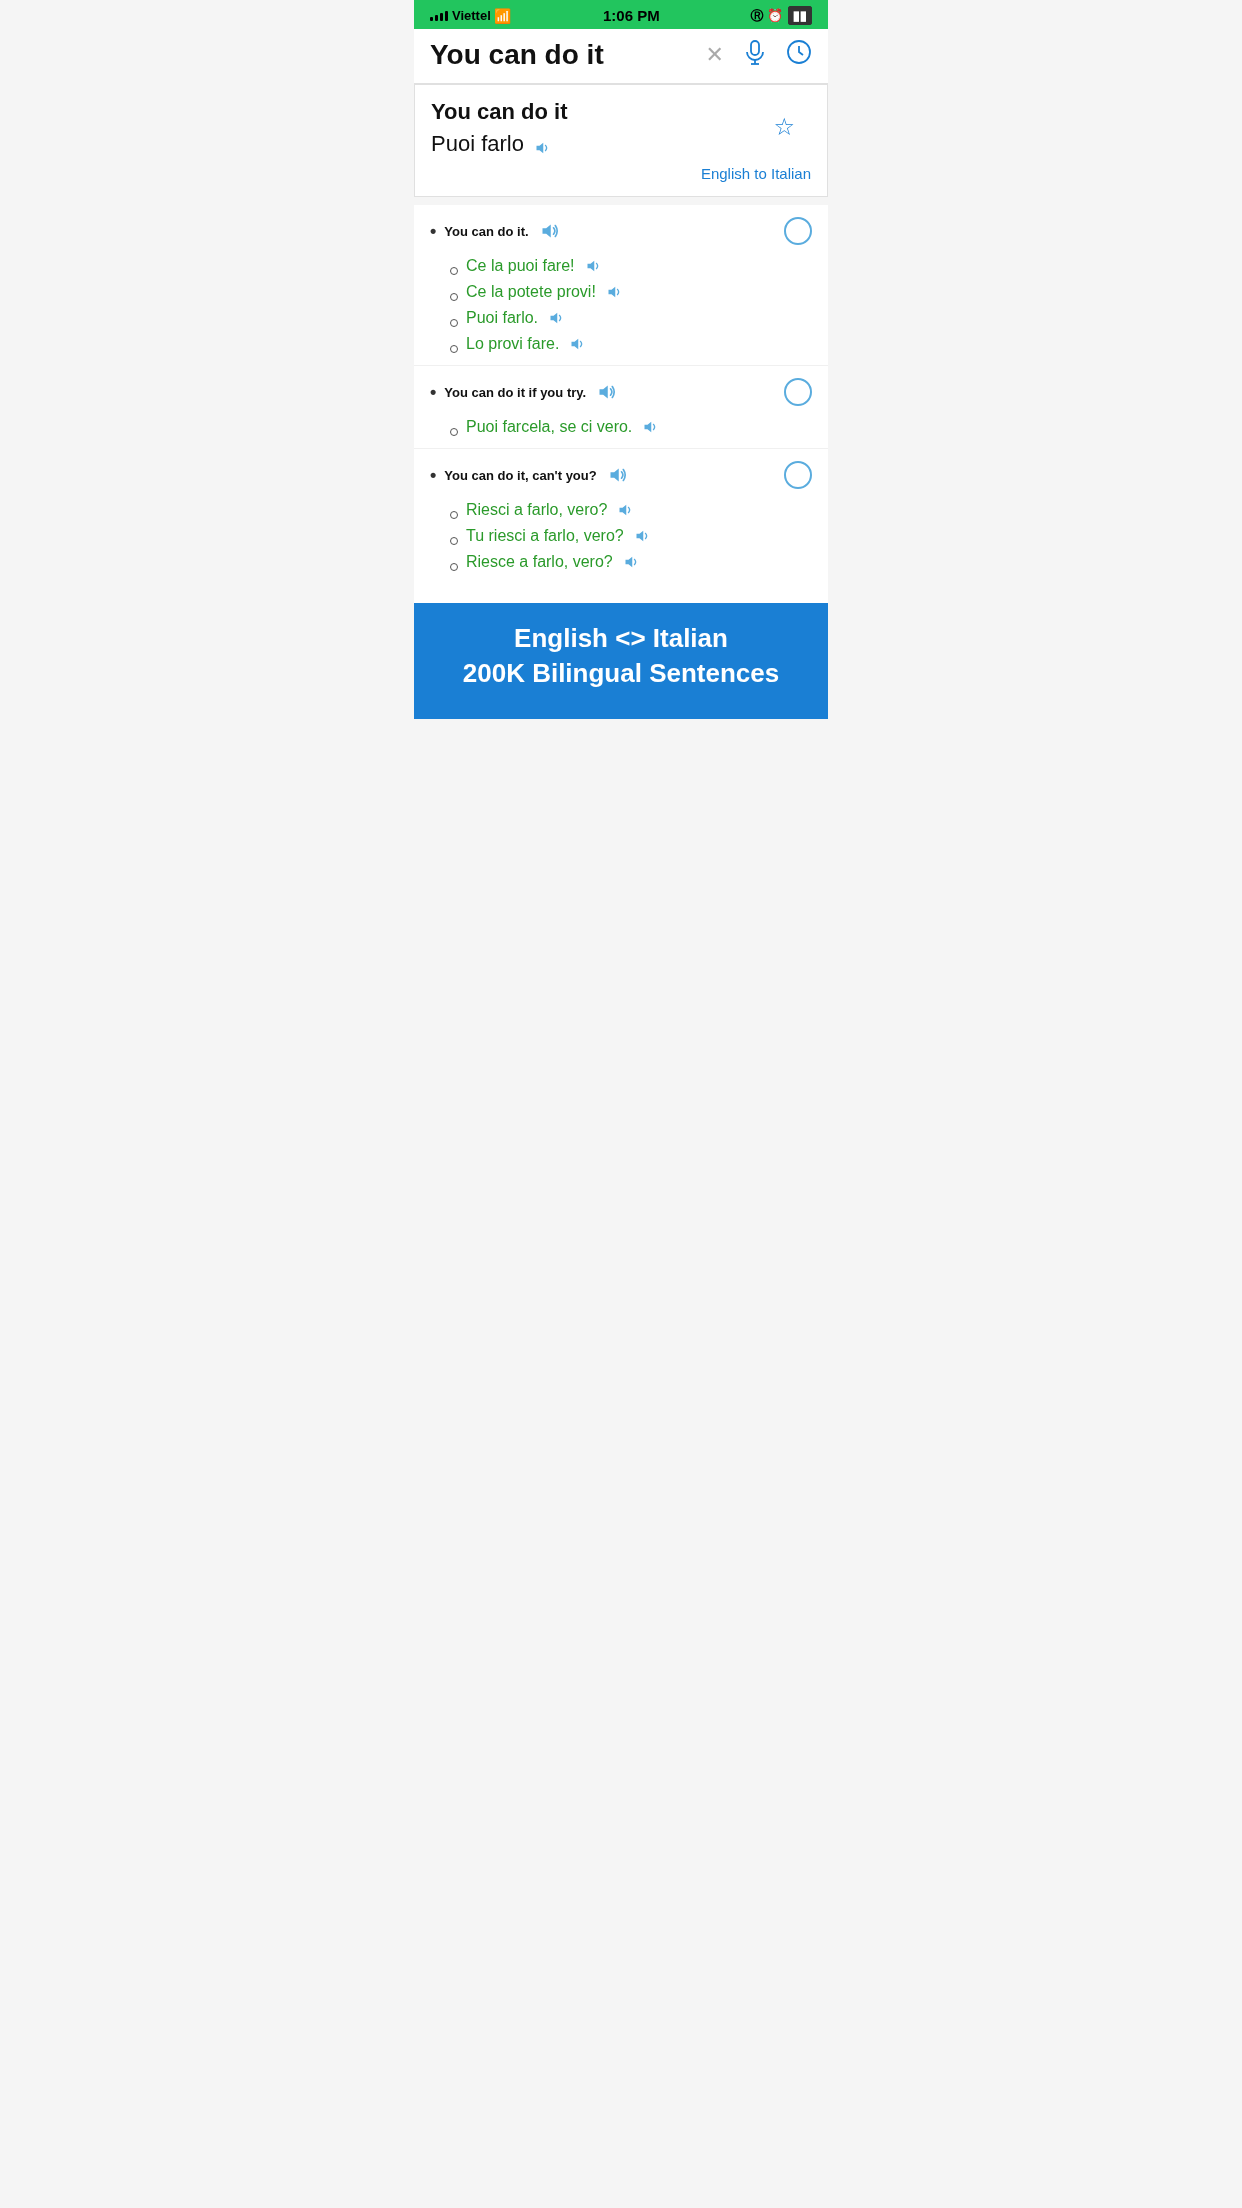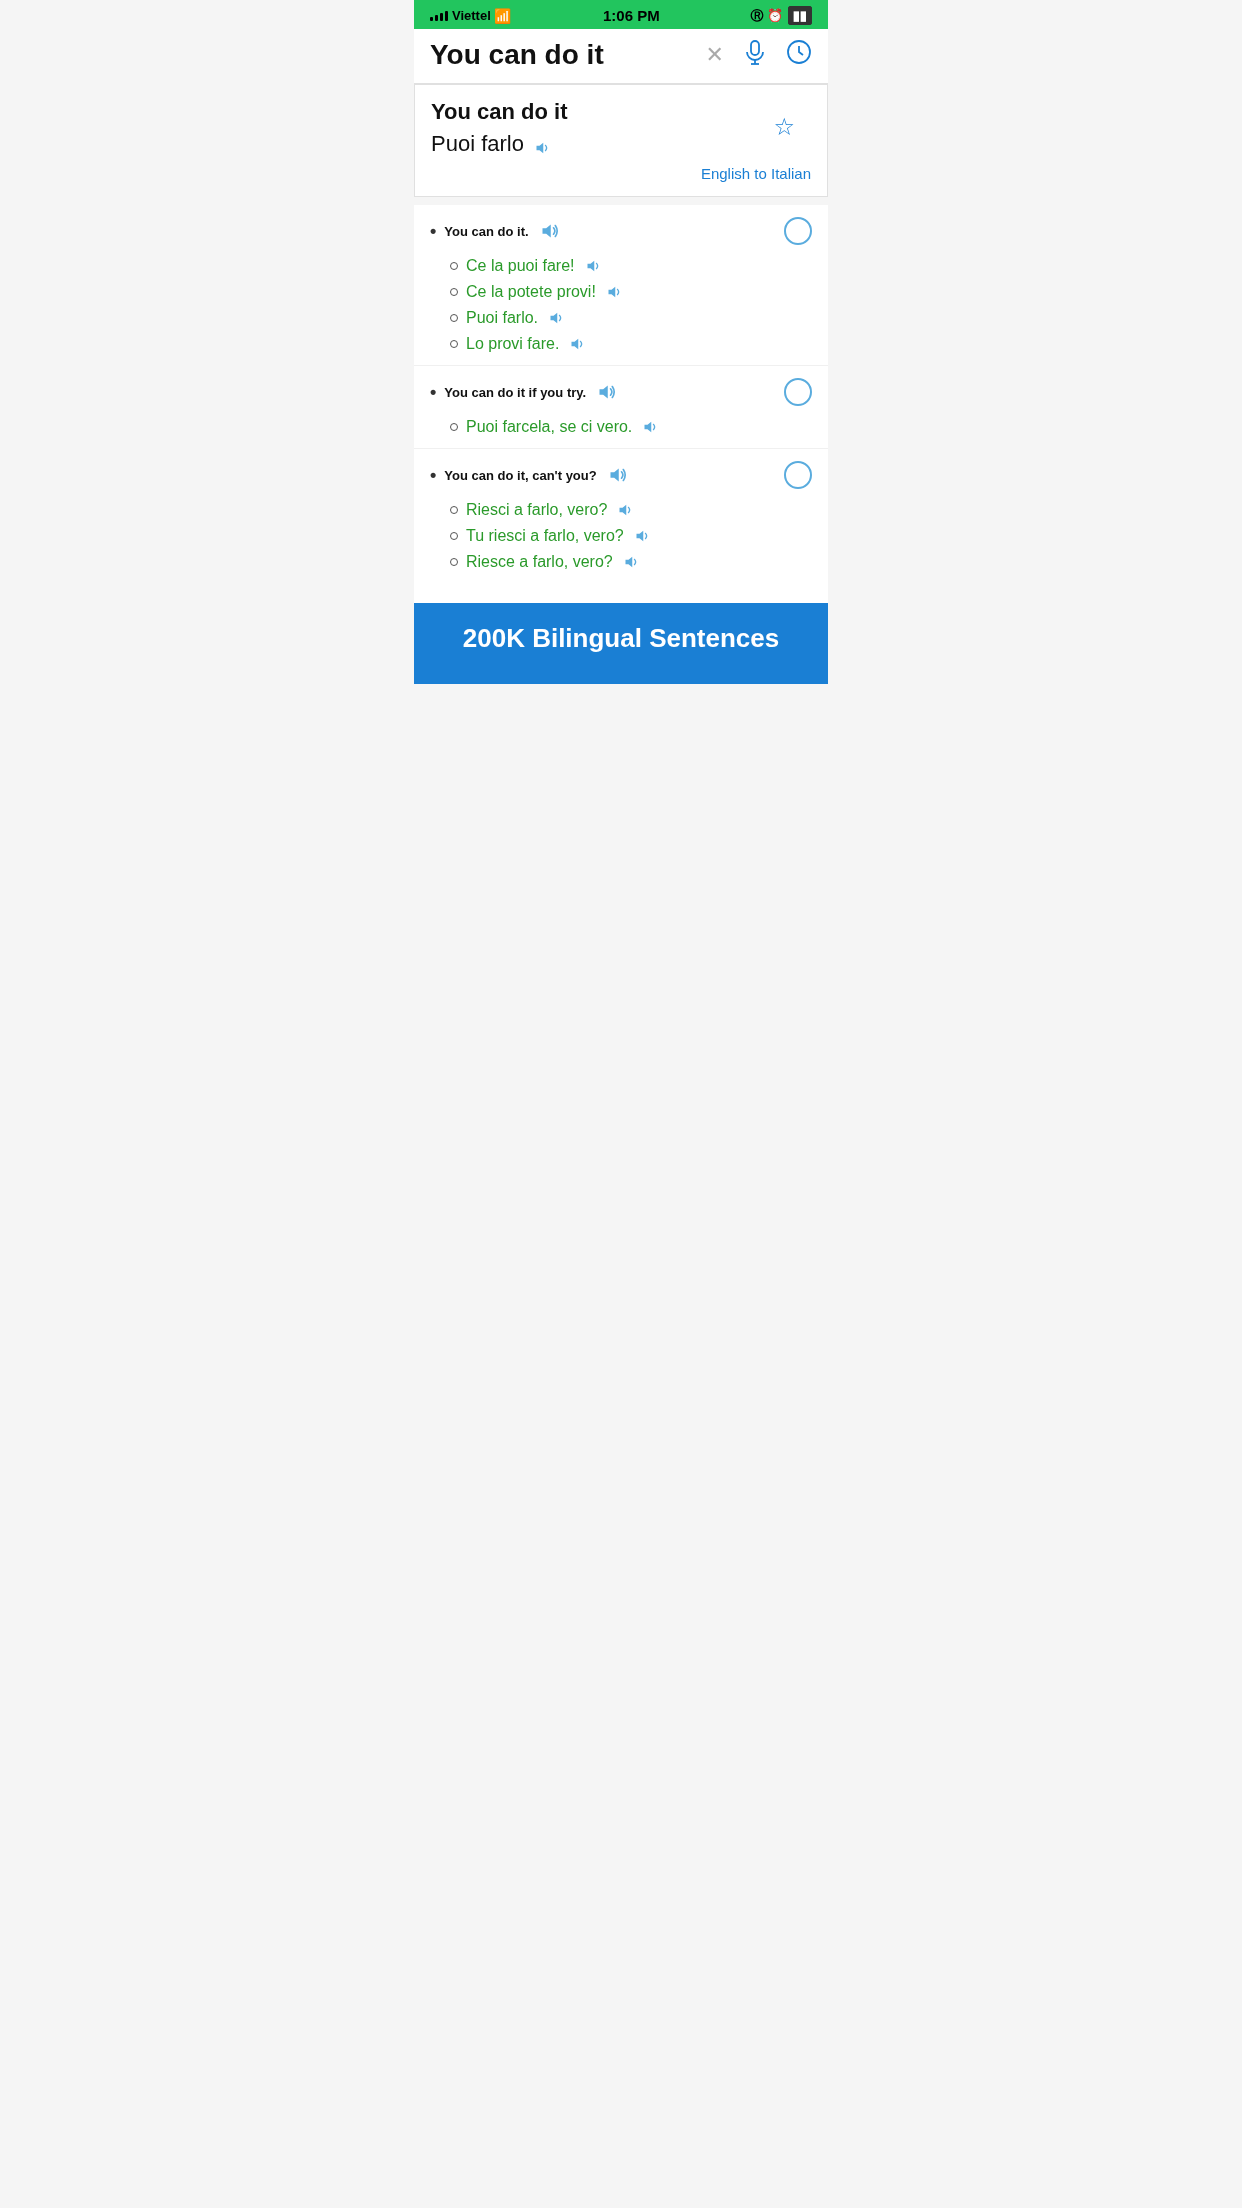--- a/index.html
+++ b/index.html
@@ -179,21 +179,21 @@
     .radio-circle {
       width: 28px;
       height: 28px;
       border: 2px solid #5aacde;
       border-radius: 50%;
       flex-shrink: 0;
     }
 
     .sub-sentence {
       display: flex;
-      align-items: center;
+      align-items: flex-end;
       gap: 8px;
       padding: 4px 0 4px 20px;
     }
     .sub-bullet {
       width: 8px;
       height: 8px;
       border: 1.5px solid #555;
       border-radius: 50%;
       flex-shrink: 0;
     }
@@ -408,14 +408,15 @@
         <svg viewBox="0 0 24 24">
           <polygon points="6,9 6,15 10,15 15,19 15,5 10,9" fill="#5aacde" stroke="none"></polygon>
           <path d="M18,8.5 Q21,12 18,15.5" stroke="#5aacde" stroke-width="1.8" fill="none" stroke-linecap="round"></path>
         </svg>
       </span>
     </div>
   </div>
 </div>
 
 <div class="bottom-banner">
+  <div class="banner-line1">English &lt;&gt; Italian</div>
   <div class="banner-line2">200K Bilingual Sentences</div>
 </div>
 
 </body></html>

